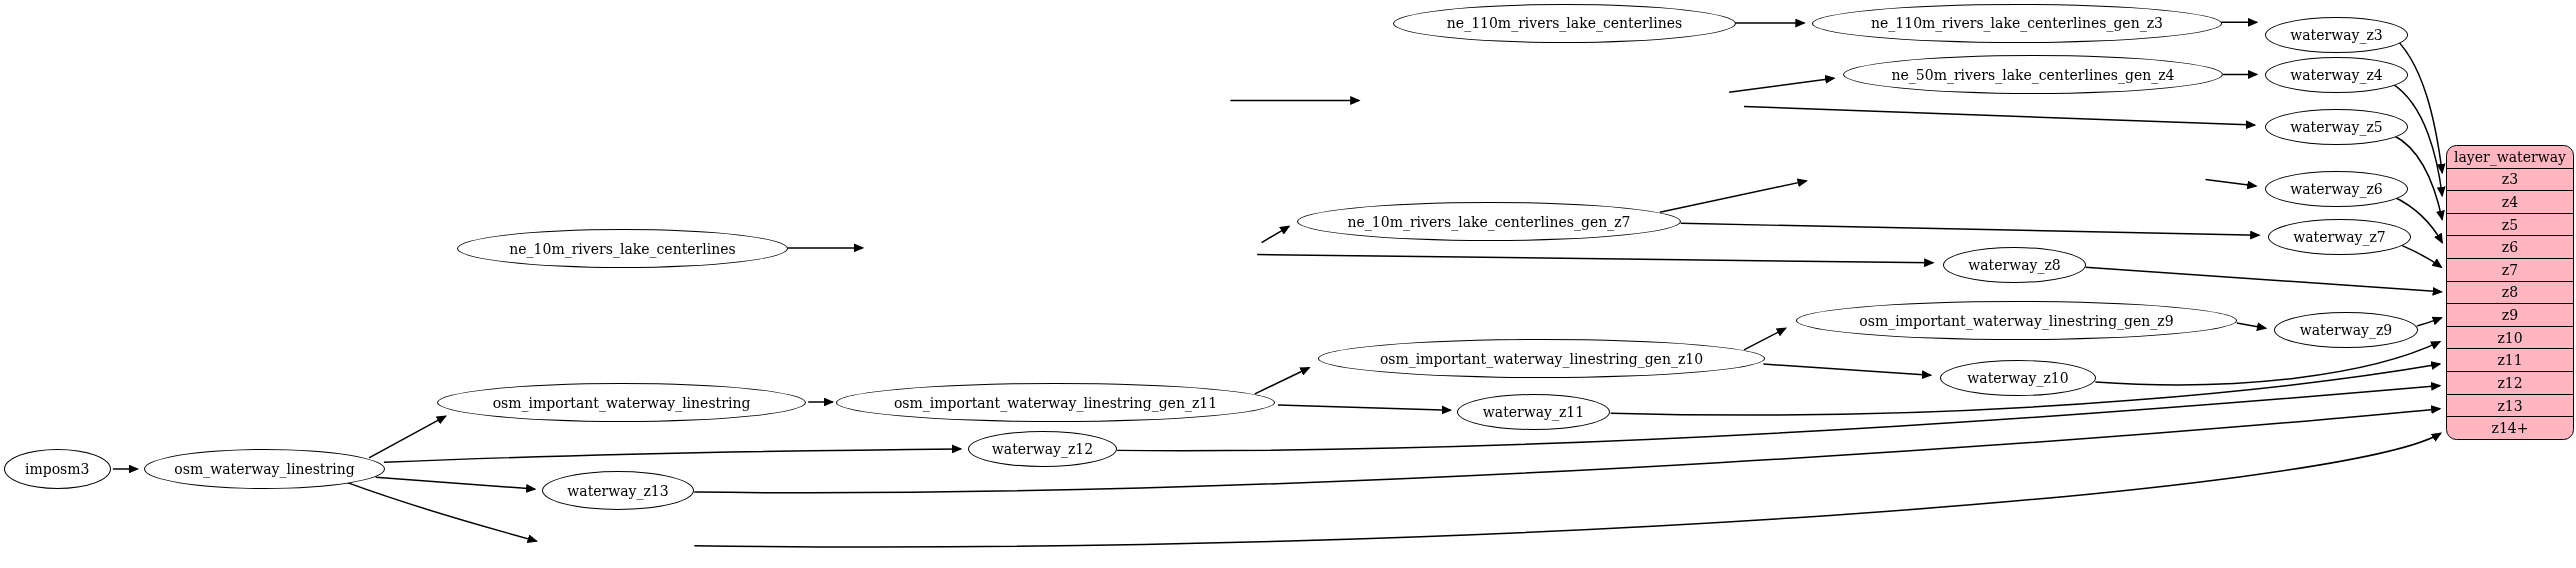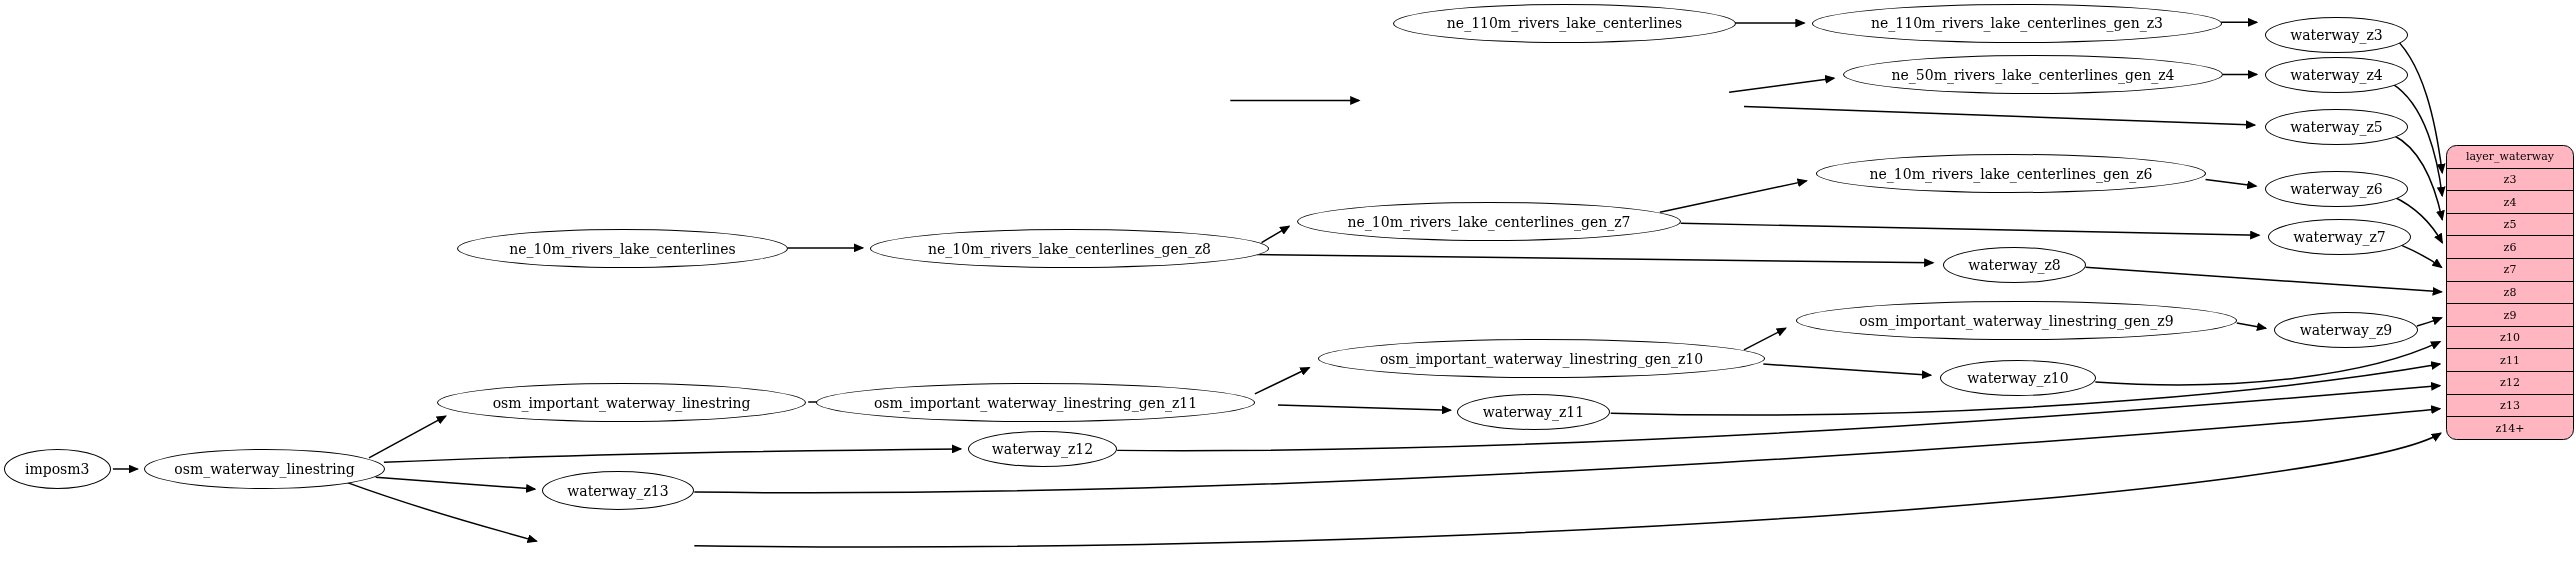--- a/index.html
+++ b/index.html
@@ -37,21 +37,21 @@
     display:flex;
     flex-direction:column;
     z-index:2;
     overflow:hidden;
   }
   .record .row{
     flex:1;
     display:flex;
     align-items:center;
     justify-content:center;
-    font-size:11px;
+    font-size:14px;
     border-top:1.5px solid #000;
   }
   .record .row.header{border-top:none;}
 </style>
 </head>
 <body>
 
 <div class="canvas">
 
   <svg class="edges" width="2576" height="568" viewBox="0 0 3459 763" fill="none" stroke="#000" stroke-width="2">
@@ -105,41 +105,35 @@
 
   <div class="node" style="left:3.7px;top:449px;width:107px;height:40px">
       <span>imposm3</span>
     </div>
   <div class="node" style="left:437px;top:383px;width:369px;height:39px">
       <span>osm_important_waterway_linestring</span>
     </div>
   <div class="node" style="left:144px;top:449px;width:241px;height:40px">
       <span>osm_waterway_linestring</span>
     </div>
-  <div class="node" style="left:816px;top:383px;width:439px;height:39px">
+  <div class="node" style="left:836px;top:383px;width:439px;height:39px">
       <span>osm_important_waterway_linestring_gen_z11</span>
     </div>
   <div class="node" style="left:1318px;top:339px;width:447px;height:39px">
       <span>osm_important_waterway_linestring_gen_z10</span>
     </div>
   <div class="node" style="left:1796px;top:301px;width:441px;height:39px">
       <span>osm_important_waterway_linestring_gen_z9</span>
     </div>
 
   <div class="node" style="left:457px;top:229px;width:331px;height:39px">
       <span>ne_10m_rivers_lake_centerlines</span>
     </div>
-  <div class="node" style="left:870px;top:229px;width:399px;height:39px">
-      <span>ne_10m_rivers_lake_centerlines_gen_z8</span>
-    </div>
   <div class="node" style="left:1297px;top:202px;width:384px;height:39px">
       <span>ne_10m_rivers_lake_centerlines_gen_z7</span>
-    </div>
-  <div class="node" style="left:1816px;top:154px;width:390px;height:39px">
-      <span>ne_10m_rivers_lake_centerlines_gen_z6</span>
     </div>
 
   <div class="node" style="left:1843px;top:55px;width:380px;height:39px">
       <span>ne_50m_rivers_lake_centerlines_gen_z4</span>
     </div>
 
   <div class="node" style="left:1393px;top:3.7px;width:343px;height:39px">
       <span>ne_110m_rivers_lake_centerlines</span>
     </div>
   <div class="node" style="left:1812px;top:3.7px;width:410px;height:39px">

